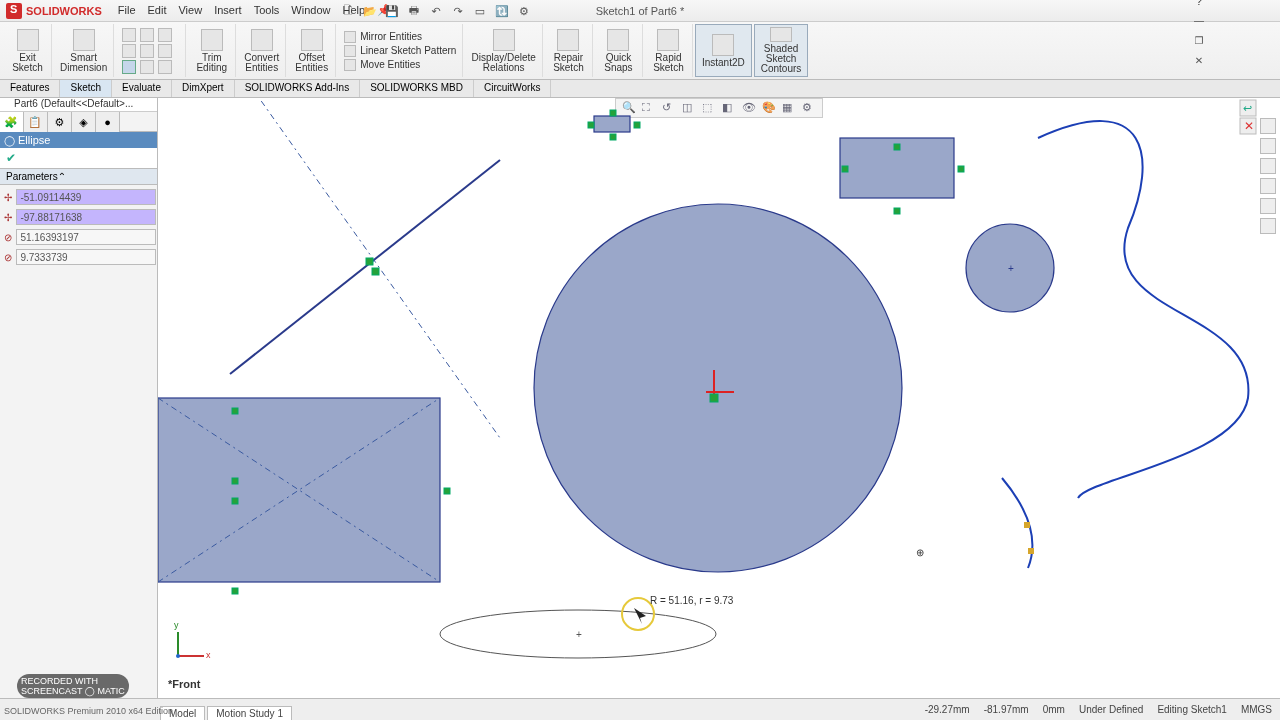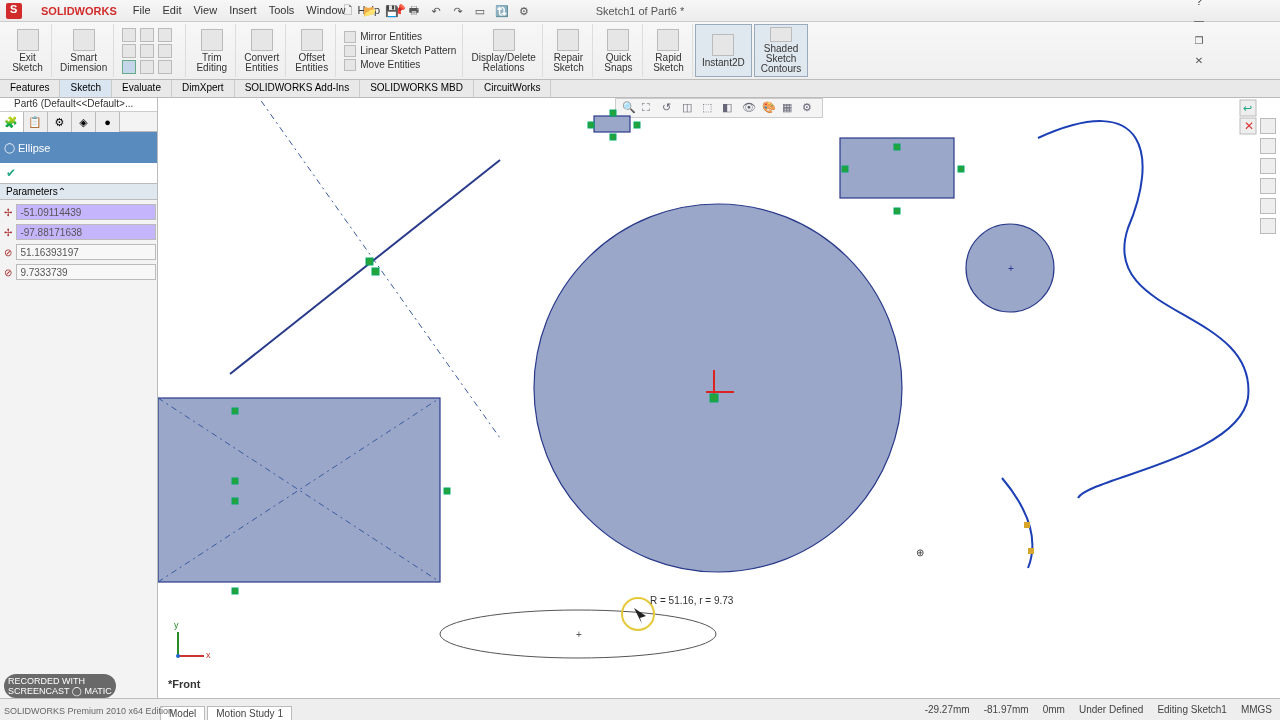--- a/index.html
+++ b/index.html
@@ -1,20 +1,20 @@
 <!DOCTYPE html>
 <html><head>
 <meta charset="utf-8">
 <style>
 * { margin: 0; padding: 0; box-sizing: border-box; font-family: "Segoe UI", Arial, sans-serif; }
 html, body { width: 1280px; height: 720px; overflow: hidden; background: #fff; }
 
 
 .titlebar { height: 22px; background: linear-gradient(#f7f7f7,#ececec); display: flex; align-items: center; font-size: 11px; color: #333; border-bottom: 1px solid #ccc; }
-.logo { display: flex; align-items: center; gap: 19px; padding: 0 6px; font-weight: 600; color: #d12b2b; }
+.logo { display: flex; align-items: center; gap: 4px; padding: 0 6px; font-weight: 600; color: #d12b2b; }
 .logo-mark { width: 16px; height: 16px; background: #d12b2b; border-radius: 2px; position: relative; }
 .logo-mark::after { content: "S"; color: #fff; font-size: 11px; position: absolute; left: 4px; top: 0; }
 .menus { display: flex; gap: 12px; padding-left: 10px; }
 .menus span { cursor: default; }
 .title-doc { position: absolute; left: 50%; transform: translateX(-50%); font-size: 11px; color: #555; }
 .title-right { margin-left: auto; display: flex; align-items: center; gap: 6px; padding-right: 6px; flex-direction: column; }
 .search-box { border: 1px solid #bbb; border-radius: 2px; height: 16px; width: 150px; font-size: 10px; padding: 0 4px; color: #888; background: #fff; }
 .win-btn { width: 14px; height: 14px; font-size: 10px; display: flex; align-items: center; justify-content: center; color: #555; }
 
 
@@ -36,21 +36,21 @@
 .ftabs .ftab { padding: 2px 10px; border-right: 1px solid #ccc; }
 .ftabs .ftab.active { background: #d9e6f2; }
 
 
 .main { position: absolute; top: 98px; bottom: 22px; left: 0; right: 0; display: flex; }
 .left-panel { width: 158px; border-right: 1px solid #bbb; background: #f3f3f3; display: flex; flex-direction: column; }
 .tree-head { height: 14px; background: #fff; border-bottom: 1px solid #ccc; font-size: 10px; padding-left: 14px; color: #333; }
 .pm-tabs { height: 20px; display: flex; border-bottom: 1px solid #bbb; }
 .pm-tabs .pmt { width: 24px; height: 20px; border-right: 1px solid #bbb; display: flex; align-items: center; justify-content: center; font-size: 11px; background: #eee; }
 .pm-tabs .pmt.active { background: #fff; }
-.pm-title { height: 31px; background: #5a8bbf; color: #fff; font-size: 11px; display: flex; align-items: center; padding-left: 18px; position: relative; }
+.pm-title { height: 16px; background: #5a8bbf; color: #fff; font-size: 11px; display: flex; align-items: center; padding-left: 18px; position: relative; }
 .pm-title::before { content: "◯"; position: absolute; left: 4px; font-size: 10px; }
 .pm-ok { height: 20px; display: flex; align-items: center; padding-left: 6px; gap: 6px; background: #fff; }
 .pm-ok .ok { width: 14px; height: 14px; color: #2a8; font-size: 12px; }
 .pm-sec { background: #dfe7ef; font-size: 10px; padding: 2px 6px; border-top: 1px solid #bbb; border-bottom: 1px solid #bbb; display: flex; justify-content: flex-start; }
 .pm-params { padding: 4px; display: flex; flex-direction: column; gap: 4px; }
 .pm-row { display: flex; align-items: center; gap: 4px; }
 .pm-row .pic { width: 14px; height: 14px; font-size: 10px; color: #a33; display: flex; align-items: center; justify-content: center; }
 .pm-row .pin { flex: 1; height: 16px; border: 1px solid #bbb; font-size: 10px; padding: 0 3px; background: #f7f7f7; color: #555; }
 .pm-row.shaded .pin { background: #c4b5fd; }
 
@@ -65,21 +65,21 @@
 
 .rbar { position: absolute; right: 2px; top: 20px; width: 18px; display: flex; flex-direction: column; gap: 4px; }
 .rbar .ri { width: 16px; height: 16px; background: #eee; border: 1px solid #bbb; }
 
 
 .status { position: absolute; bottom: 0; left: 0; right: 0; height: 22px; background: #eee; border-top: 1px solid #bbb; display: flex; align-items: center; font-size: 10px; color: #444; }
 .status .tabstrip { height: 21px; display: flex; align-items: flex-end; margin-left: 160px; }
 .status .stab { padding: 1px 8px; border: 1px solid #bbb; border-bottom: none; background: #fff; font-size: 10px; margin-right: 2px; }
 .status .sinfo { margin-left: auto; display: flex; gap: 14px; padding-right: 8px; }
 .edition { position: absolute; bottom: 4px; left: 4px; font-size: 9px; color: #666; }
-.recorded { position: absolute; bottom: 22px; left: 4px; font-size: 9px; color: #fff; background: rgba(80,80,80,.85); padding: 2px 4px; border-radius: 12px; }
+.recorded { position: absolute; bottom: 22px; left: 17px; font-size: 9px; color: #fff; background: rgba(80,80,80,.85); padding: 2px 4px; border-radius: 12px; }
 
 .handle { fill: #25a23a; stroke: #0a6; }
 .sketch-blue { fill: #9aa7c9; stroke: #2a3a8b; stroke-width: 1.2; }
 .sketch-line { stroke: #2a3a8b; stroke-width: 2; fill: none; }
 .constr { stroke: #3a5aa0; stroke-width: 1; stroke-dasharray: 6 4 2 4; fill: none; }
 .spline { stroke: #1c3fb5; stroke-width: 2; fill: none; }
 </style>
 </head>
 <body>
 

